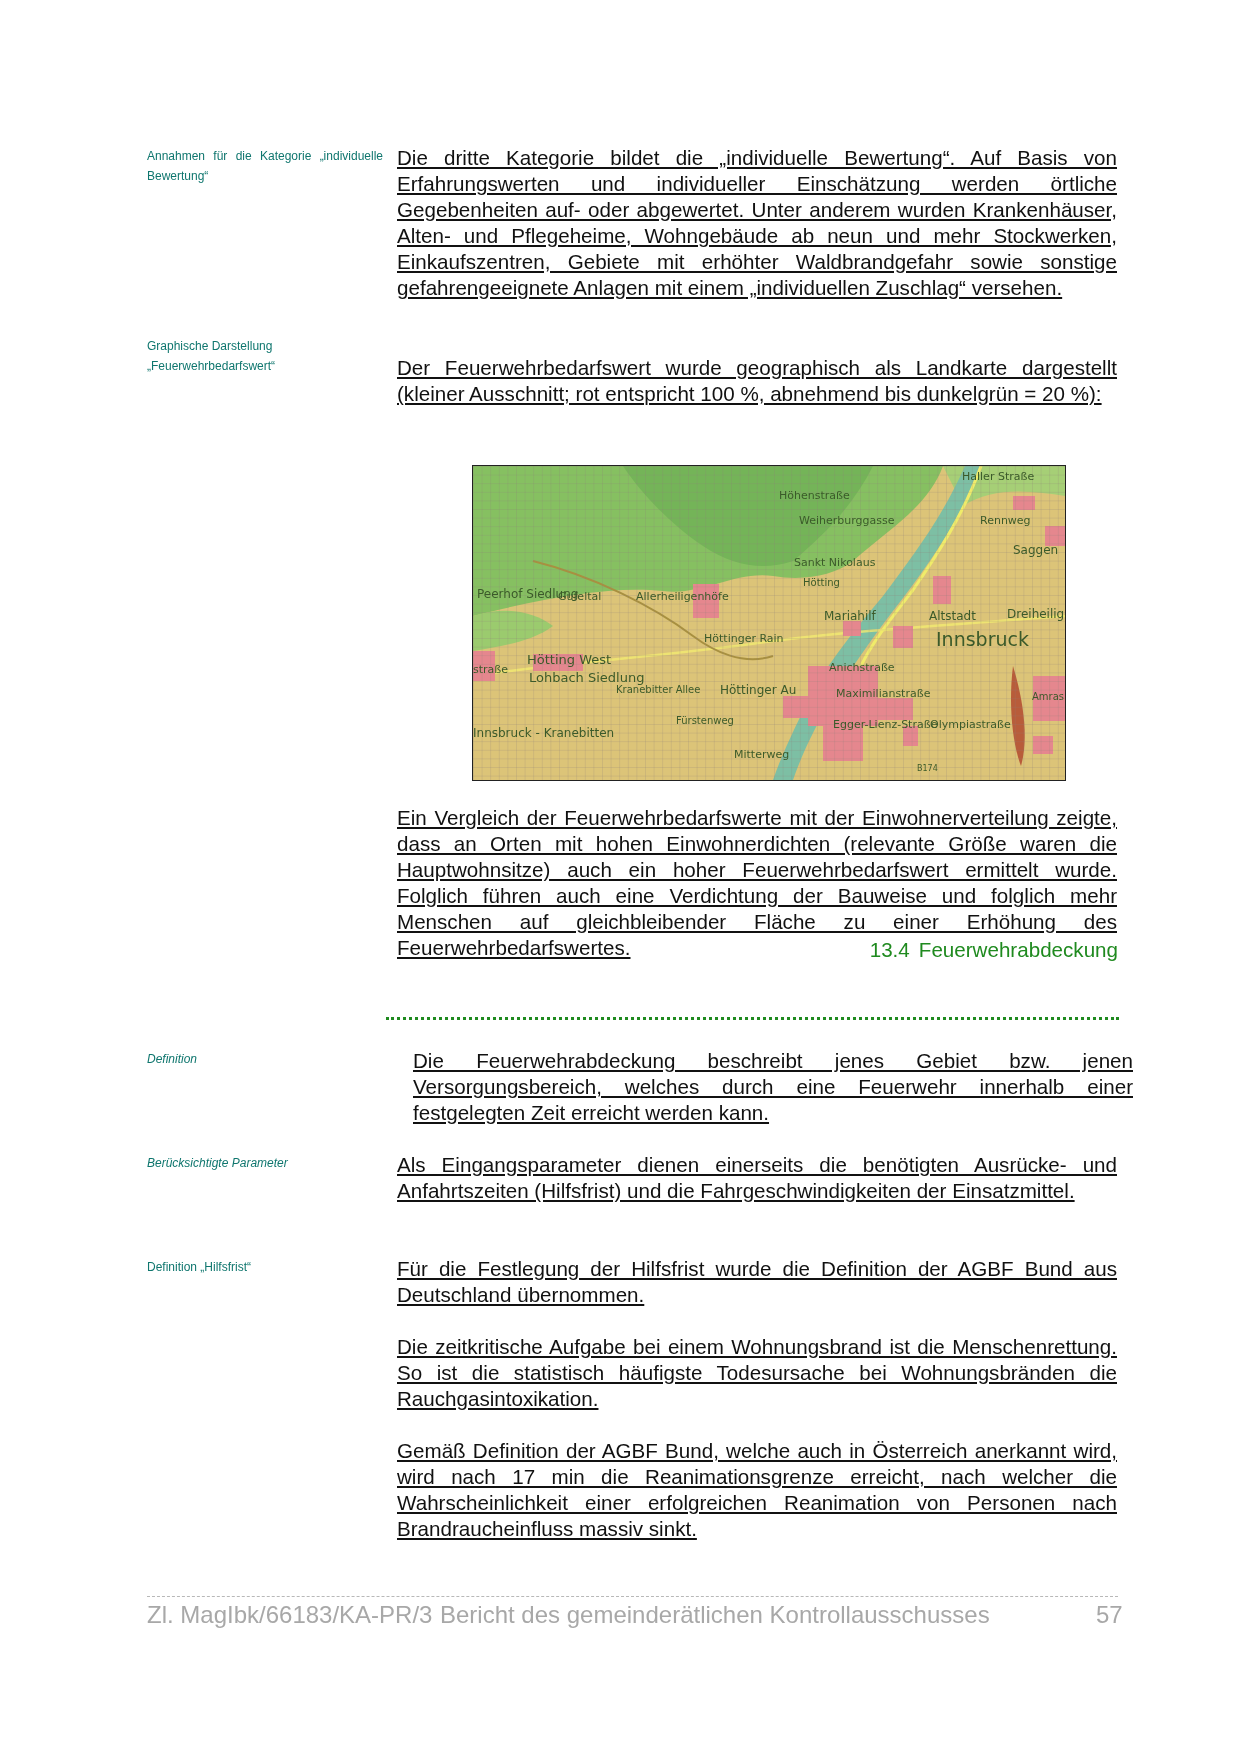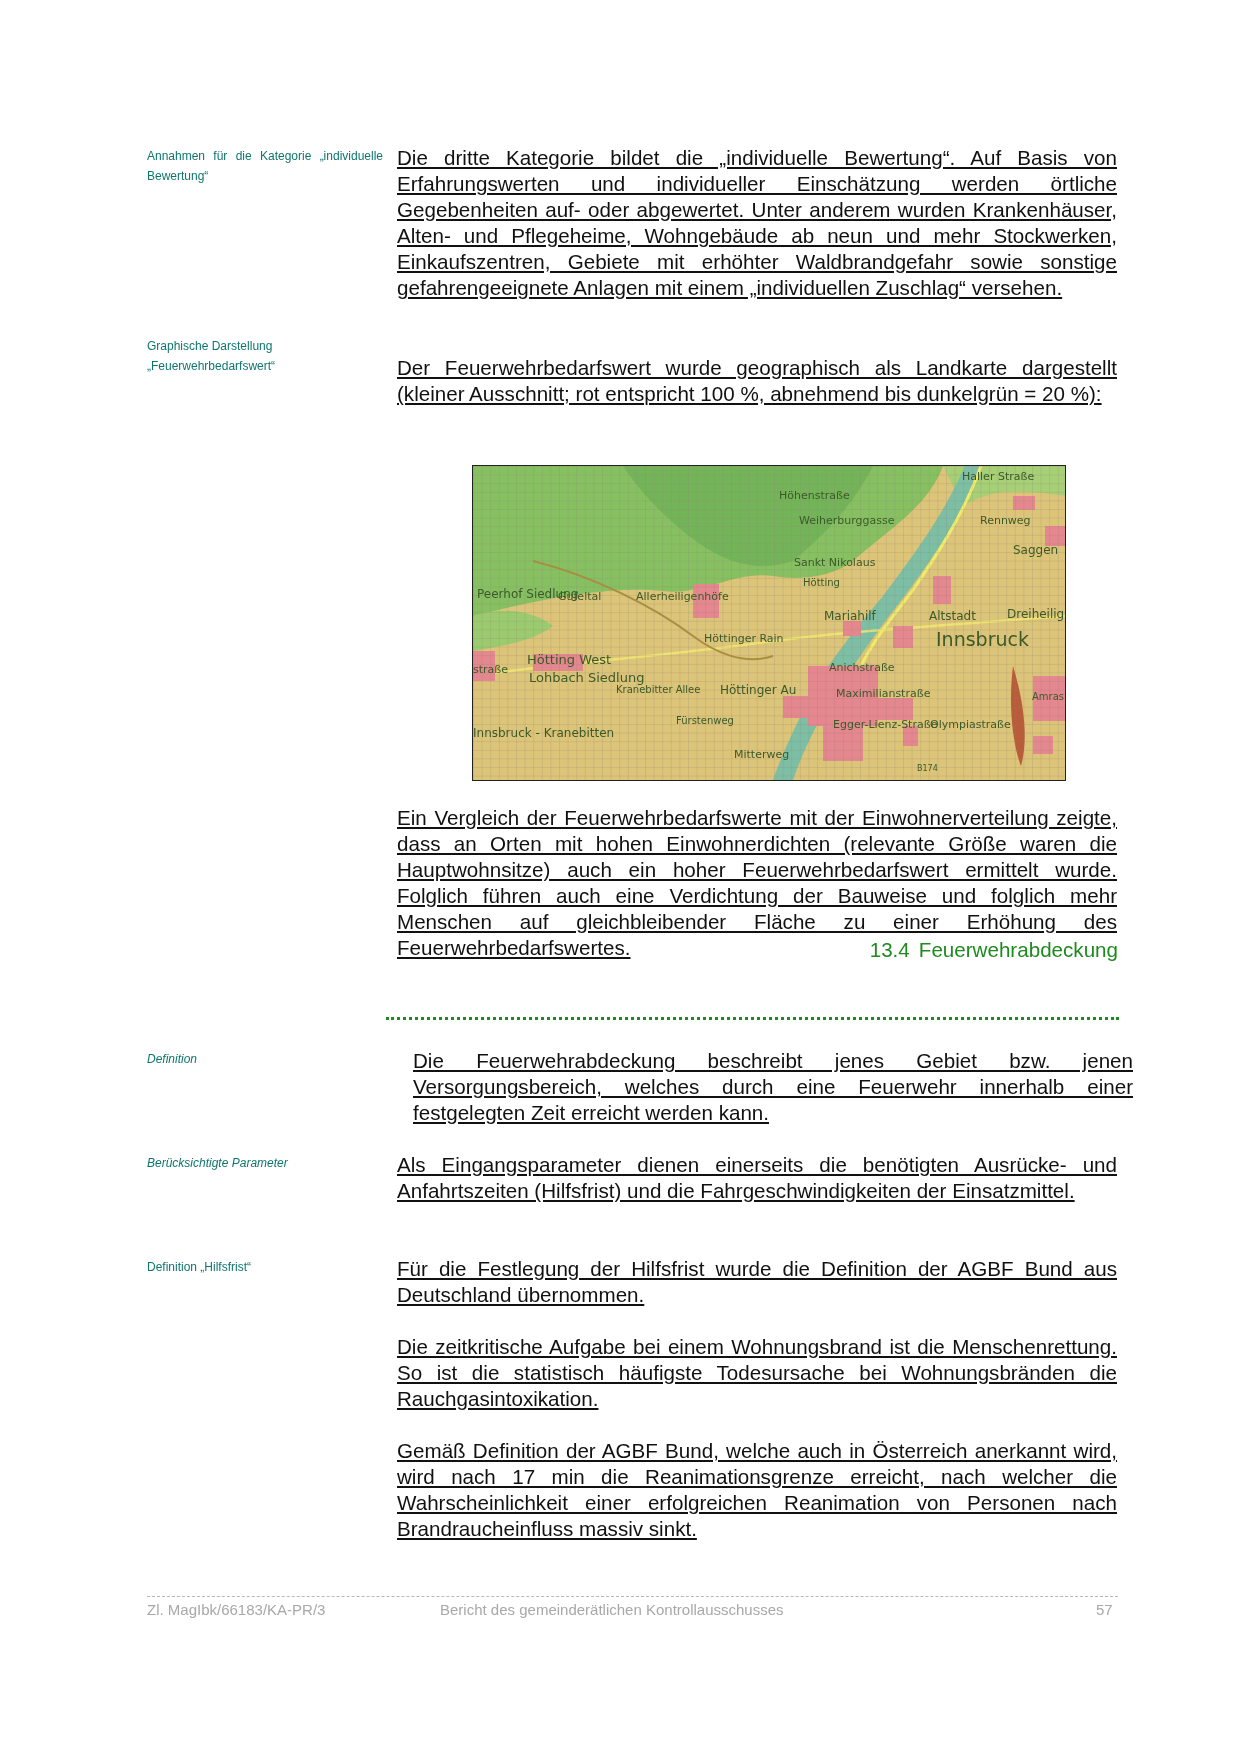--- a/index.html
+++ b/index.html
@@ -13,21 +13,21 @@
   .map { position: absolute; left: 472px; top: 465px; width: 592px; height: 314px;
          border: 1.5px solid #222; overflow: hidden; background: #7dd3fc; }
   .map svg { display: block; }
   .heading { position: absolute; right: 122px; top: 938px; color: #1f8a1f;
              font-size: 20.6px; }
   .heading .num { margin-right: 9px; }
   .dotline { position: absolute; left: 386px; top: 1017px; width: 733px; height: 0;
              border-top: 3px dotted #1f8a1f; }
   .footline { position: absolute; left: 147px; top: 1596px; width: 971px; height: 0;
               border-top: 1.5px dashed #b8b8b8; }
-  .foot { position: absolute; top: 1601px; font-size: 15px; color: #a8a8a8; }
+  .foot { position: absolute; top: 1601px; font-size: 24px; color: #a8a8a8; }
   .maplabel { font-family: "DejaVu Sans", sans-serif; fill: #3b5a2a; }
 </style>
 </head>
 <body>
 
 <div class="side just" style="top:146px;">Annahmen für die Kategorie „individuelle Bewertung“</div>
 <div class="body" style="top:145px;">Die dritte Kategorie bildet die „individuelle Bewertung“. Auf Basis von Erfahrungswerten und individueller Einschätzung werden örtliche Gegebenheiten auf- oder abgewertet. Unter anderem wurden Krankenhäuser, Alten- und Pflegeheime, Wohngebäude ab neun und mehr Stockwerken, Einkaufszentren, Gebiete mit erhöhter Waldbrandgefahr sowie sonstige gefahrengeeignete Anlagen mit einem „individuellen Zuschlag“ versehen.</div>
 
 <div class="side" style="top:336px;">Graphische Darstellung „Feuerwehrbedarfswert“</div>
 <div class="body" style="top:355px;">Der Feuerwehrbedarfswert wurde geographisch als Landkarte dargestellt (kleiner Ausschnitt; rot entspricht 100 %, abnehmend bis dunkelgrün = 20 %):</div>

